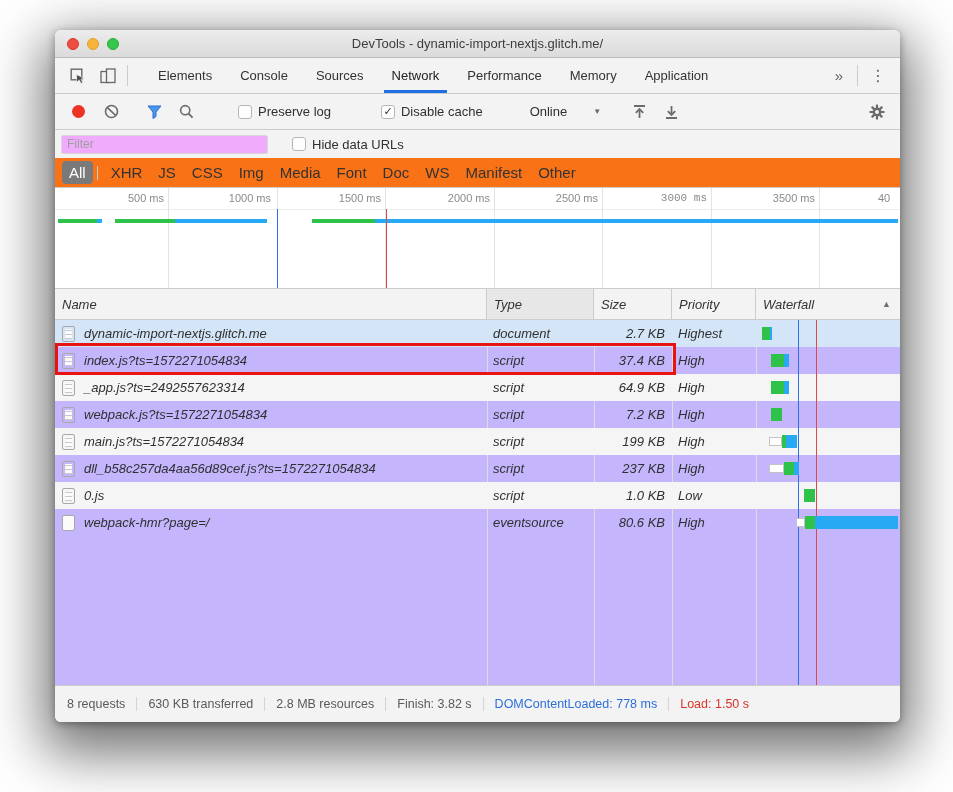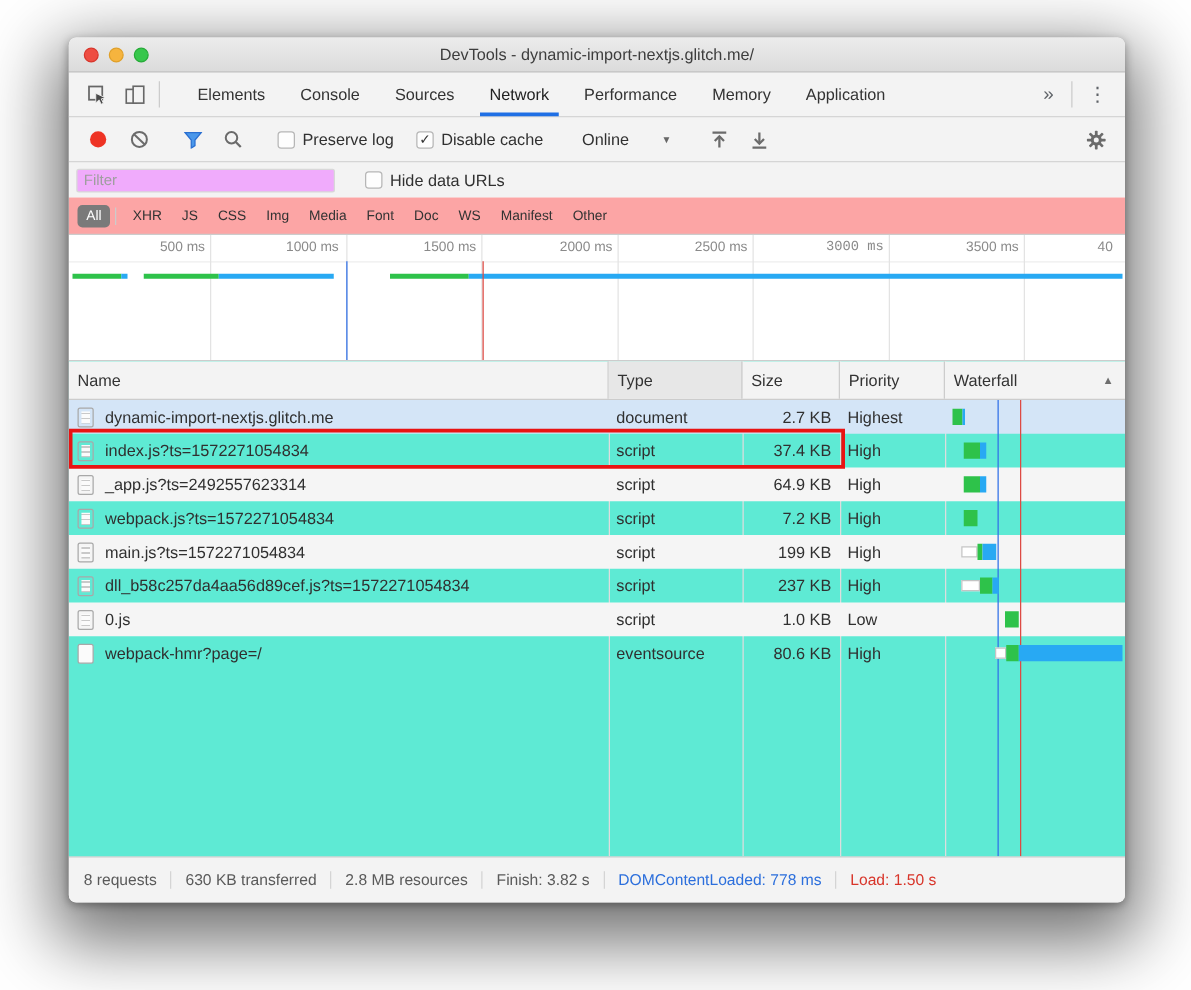--- a/index.html
+++ b/index.html
@@ -35,59 +35,59 @@
   .tab { padding: 0 14px; display: flex; align-items: center; position: relative; color: #333; cursor: pointer; }
   .tab.active { color: #222; }
   .tab.active::after { content: ""; position: absolute; left: 6px; right: 6px; bottom: 0; height: 3px; background: #1f6fe5; }
   .overflow-chevron { display: flex; align-items: center; padding: 0 10px; color: #5f6368; font-size: 15px; cursor: pointer; }
   .kebab { display: flex; align-items: center; padding: 0 8px; color: #5f6368; font-size: 16px; cursor: pointer; }
 
   
   .toolbar { height: 36px; flex: 0 0 36px; background: #f3f3f3; border-bottom: 1px solid #ccc;
     display: flex; align-items: center; padding: 0 8px; gap: 2px; }
   .record-dot { width: 13px; height: 13px; border-radius: 50%; background: #ee3324; margin: 0 9px; cursor: pointer; }
-  .chk { display: inline-flex; align-items: center; gap: 6px; margin: 0 8px; cursor: pointer; white-space: nowrap; }
+  .chk { display: inline-flex; align-items: center; gap: 6px; margin: 0 24px; cursor: pointer; white-space: nowrap; }
   .box { width: 14px; height: 14px; border: 1px solid #b6b6b6; border-radius: 3px; background: #fdfdfd;
     display: inline-flex; align-items: center; justify-content: center; font-size: 11px; color: #333; }
   .box.checked::before { content: "\2713"; font-weight: bold; }
   .throttle { display: flex; align-items: center; gap: 26px; padding: 0 10px; cursor: pointer; }
   .caret { font-size: 8px; color: #666; }
   .spacer { flex: 1 1 auto; }
 
   
   .filterrow { height: 28px; flex: 0 0 28px; background: #f3f3f3;
     display: flex; align-items: center; padding: 0 6px; }
   .filter-input { width: 207px; height: 19px; border: 1px solid #d8d8d8; border-radius: 2px;
     background: #f0abfc; font: 12px "Liberation Sans","DejaVu Sans",sans-serif; padding: 0 5px; color: #333; outline: none; }
   .filter-input::placeholder { color: #9e9e9e; }
   .hide-data { margin-left: 24px; }
 
   
-  .chiprow { height: 30px; flex: 0 0 30px; background: #fca5a5; border-bottom: 1px solid #ccc;
-    display: flex; align-items: center; padding: 0 7px; font-size: 11px; color: #333; }
+  .chiprow { height: 30px; flex: 0 0 30px; background: #f97316; border-bottom: 1px solid #ccc;
+    display: flex; align-items: center; padding: 0 7px; font-size: 15px; color: #333; }
   .chip { padding: 3px 7px; margin-right: 2px; border-radius: 4px; cursor: pointer; white-space: nowrap; }
   .chip.active { background: #7a7a7a; color: #fff; }
   .chip-sep { width: 1px; height: 14px; background: #ccc; margin: 0 6px 0 2px; }
 
   
   .overview { height: 101px; flex: 0 0 101px; position: relative; background: #fff;
     border-bottom: 1px solid #ccc; overflow: hidden; }
   .ov-labels-border { position: absolute; left: 0; right: 0; top: 21px; height: 1px; background: #eee; }
   .gridline { position: absolute; top: 0; bottom: 0; width: 1px; background: #e3e3e3; }
   .tick-label { position: absolute; top: 4px; font-size: 11px; color: #8a8a8a; }
   .ov-bar { position: absolute; top: 31px; height: 4px; }
   .ov-bar.ttfb { background: #2ec24a; }
   .ov-bar.download { background: #28a9f3; }
   .marker { position: absolute; width: 1px; }
   .marker.dcl { background: #3070e8; }
   .marker.load { background: #dd4a43; }
   .overview .marker { top: 21px; bottom: 0; }
 
   
-  .nettable { flex: 1 1 auto; position: relative; overflow: hidden; background: #5eead4; }
+  .nettable { flex: 1 1 auto; position: relative; overflow: hidden; background: #c4b5fd; font-style: italic; }
   .col-sep { position: absolute; top: 0; bottom: 0; width: 1px; background: #ddd; }
   .thead { position: relative; height: 31px; background: #f3f3f3; border-bottom: 1px solid #ccc;
     display: flex; align-items: center; z-index: 3; }
   .th { height: 100%; display: flex; align-items: center; padding-left: 7px; border-right: 1px solid #ccc;
     font-size: 13px; color: #333; cursor: pointer; }
   .th.type { background: #e7e7e7; }
   .th.waterfall { justify-content: space-between; padding-right: 9px; border-right: none; }
   .sort-arrow { color: #6e6e6e; font-size: 9px; }
   .rows { position: relative; }
   .row { height: 27px; display: flex; align-items: stretch; font-size: 13px; color: #303030; cursor: pointer; }

